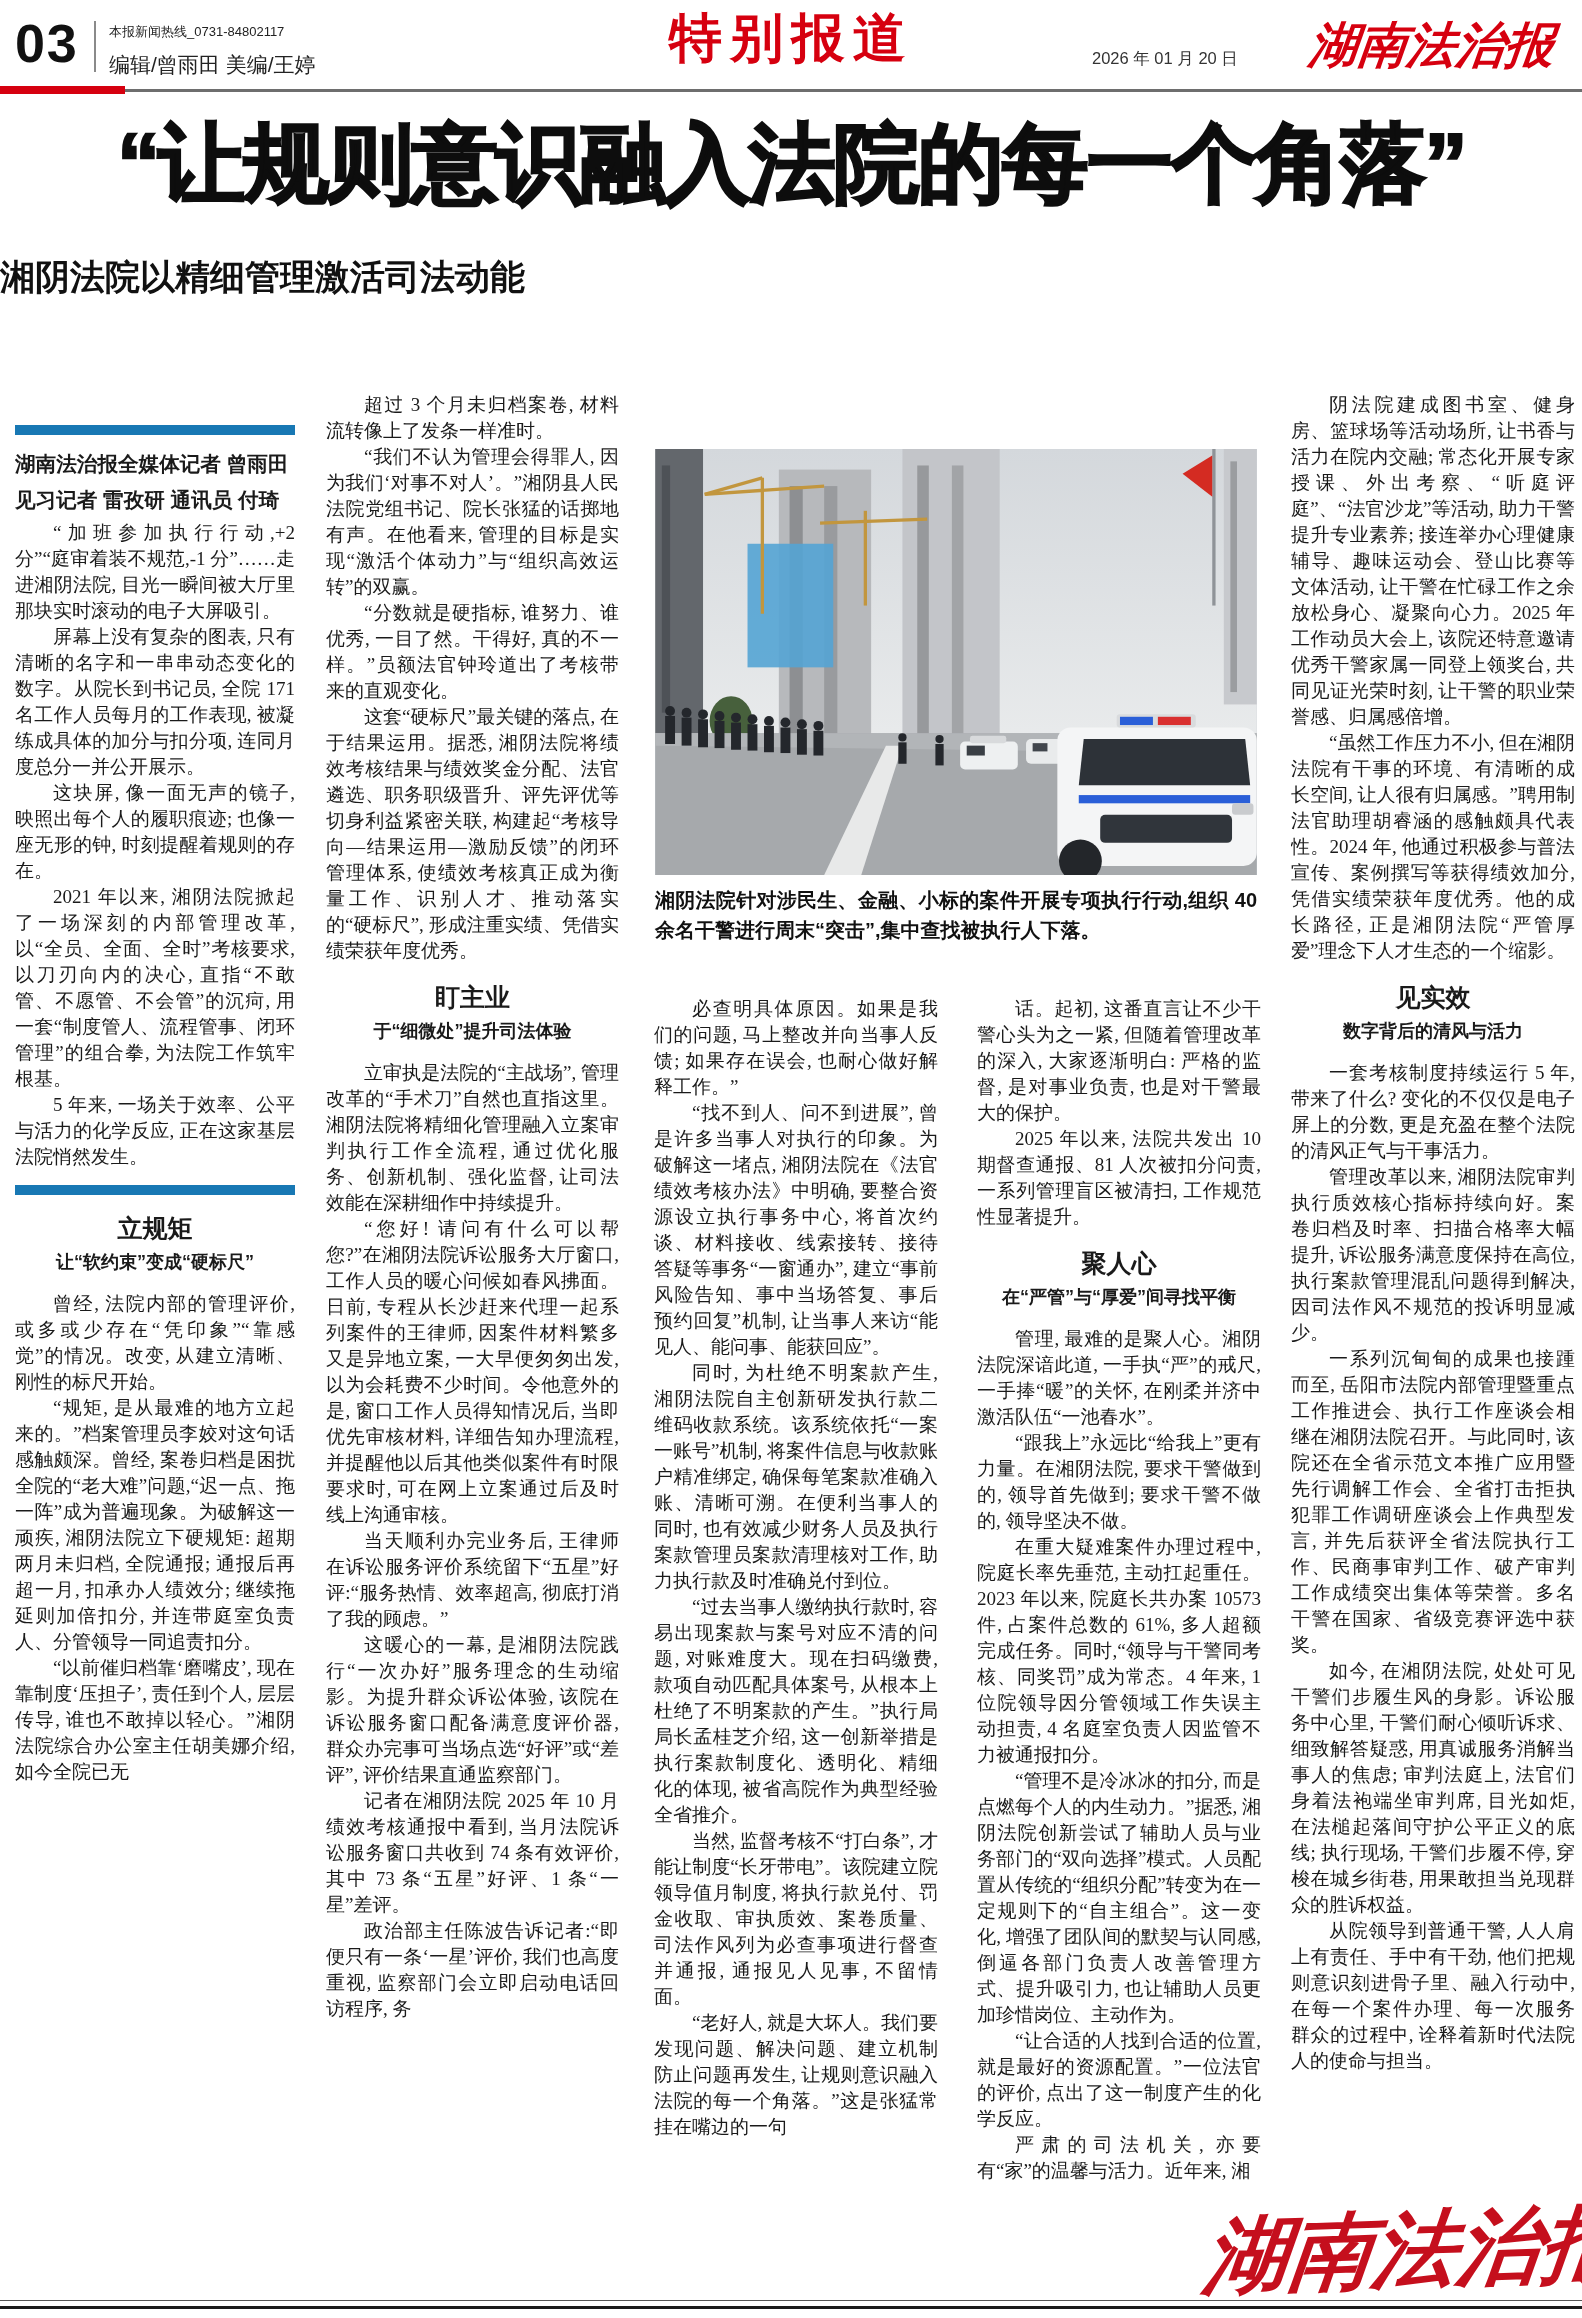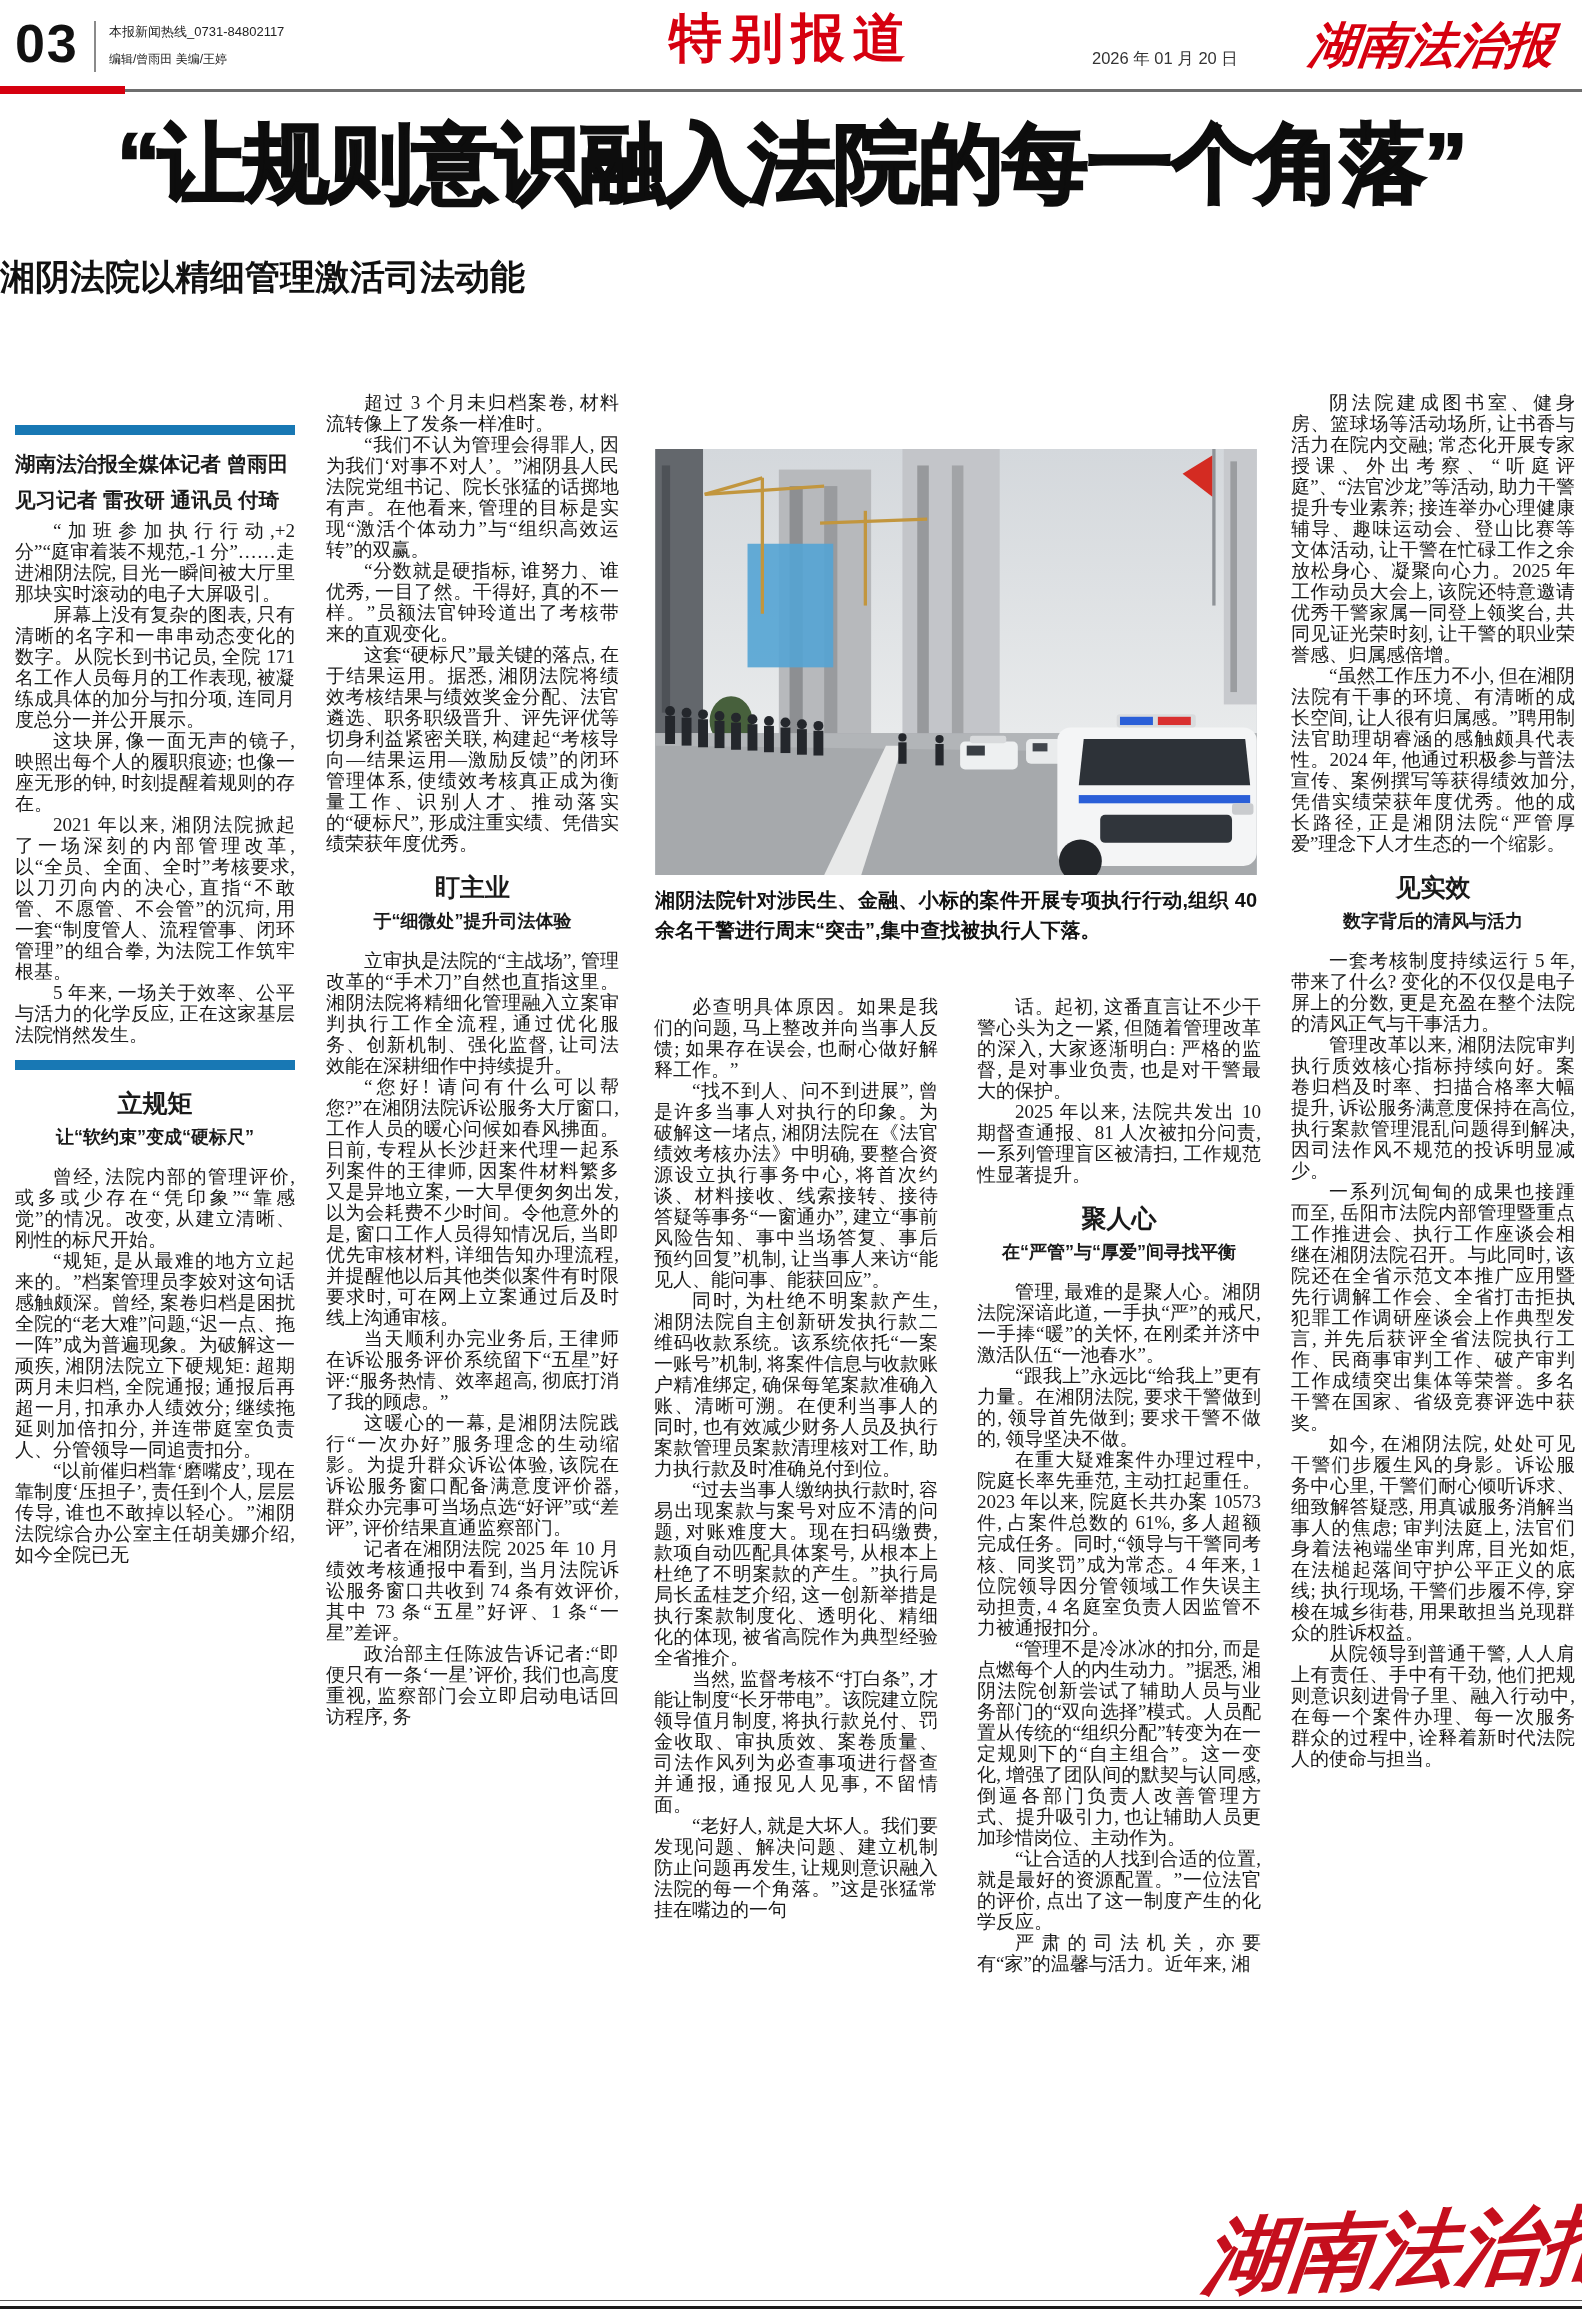--- a/index.html
+++ b/index.html
@@ -5,39 +5,39 @@
   html,body{margin:0;padding:0;}
   body{width:1583px;height:2319px;position:relative;background:#ffffff;overflow:hidden;
        font-family:"Liberation Serif",serif;color:#1a1a1a;}
   
   .hdr-page-no{position:absolute;left:15px;top:11.5px;font-family:"Liberation Sans",sans-serif;
        font-weight:bold;font-size:54px;letter-spacing:1.6px;color:#111;}
   .hdr-vline{position:absolute;left:94px;top:21.4px;width:1.6px;height:51px;background:#8a8a8a;}
   .hdr-hotline{position:absolute;left:109px;top:23px;font-family:"Liberation Sans",sans-serif;
        font-size:13px;color:#222;}
   .hdr-editors{position:absolute;left:109px;top:51px;font-family:"Liberation Sans",sans-serif;
-       font-size:12px;color:#222;}
+       font-size:21px;color:#222;}
   .hdr-section{position:absolute;left:0;right:0;top:3.3px;text-align:center;
        font-family:"Liberation Serif",serif;font-weight:900;font-size:53px;color:#d6000f;
        letter-spacing:8.2px;}
   .hdr-date{position:absolute;left:1063px;top:48px;font-family:"Liberation Sans",sans-serif;
        font-size:16.5px;color:#333;margin-left:29px;}
   .hdr-masthead{position:absolute;left:1309px;top:13px;font-family:"Liberation Serif",serif;
        font-style:italic;font-weight:bold;font-size:49px;color:#d6000f;transform:skewX(-6deg);}
   .hdr-rule{position:absolute;left:0;top:89px;width:1583px;height:2.5px;background:#6e6e6e;}
   .hdr-rule-red{position:absolute;left:0;top:86px;width:125px;height:8.2px;background:#d6000f;}
   
   .headline{position:absolute;left:0;right:0;top:106px;text-align:center;white-space:nowrap;
        font-family:"Liberation Sans",sans-serif;font-weight:900;font-size:86px;color:#0d0d0d;
        letter-spacing:-1.6px;-webkit-text-stroke:2.5px #0d0d0d;}
   .subhead{position:absolute;left:0;right:0;top:254px;
        font-family:"Liberation Sans",sans-serif;font-weight:900;font-size:35px;color:#111;}
   
   .col{position:absolute;overflow:hidden;text-align:justify;}
-  .col p.para{margin:0;text-indent:2em;font-size:19px;line-height:21px;}
+  .col p.para{margin:0;text-indent:2em;font-size:19px;line-height:26px;}
   .blue-bar{height:10px;background:#1878b4;margin:0 0 13px 0;}
   .blue-bar.mid{margin:15px 0 11.5px 0;}
   .byline{font-family:"Liberation Sans",sans-serif;font-weight:bold;font-size:20.6px;
        line-height:31px;text-indent:0;margin:0 0 5px 0;}
   .sec-head{font-family:"Liberation Sans",sans-serif;font-weight:900;text-align:center;
        margin:16.5px 0 11.5px 0;text-indent:0;}
   .sec-head .l1{display:block;font-size:25px;line-height:33px;}
   .sec-head .l2{display:block;font-size:18px;line-height:35px;}
   
   .photo{position:absolute;left:655px;top:449px;width:602px;height:426px;overflow:hidden;background:#cfd3d8;}

